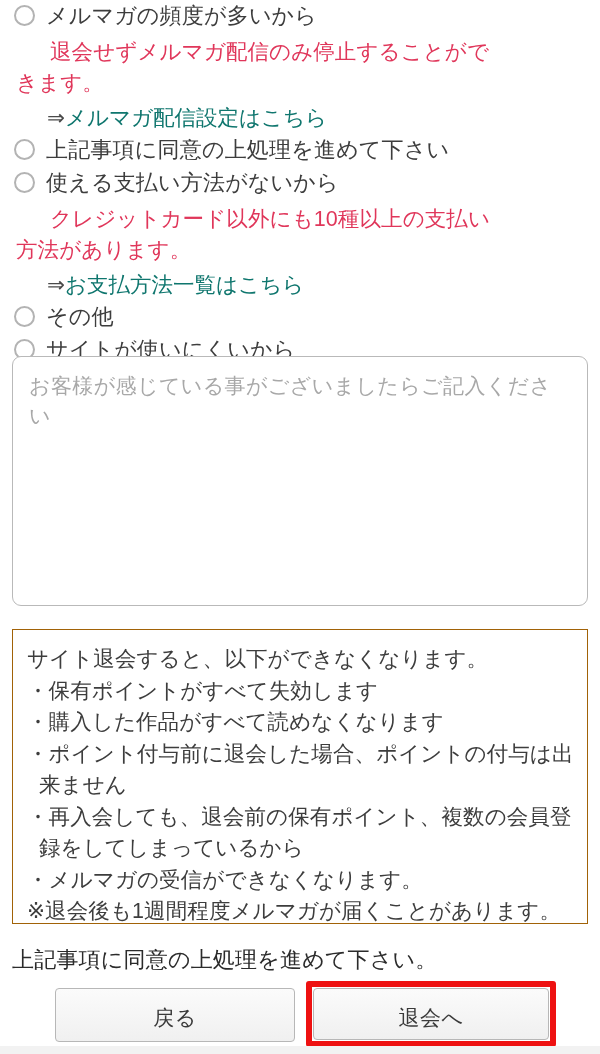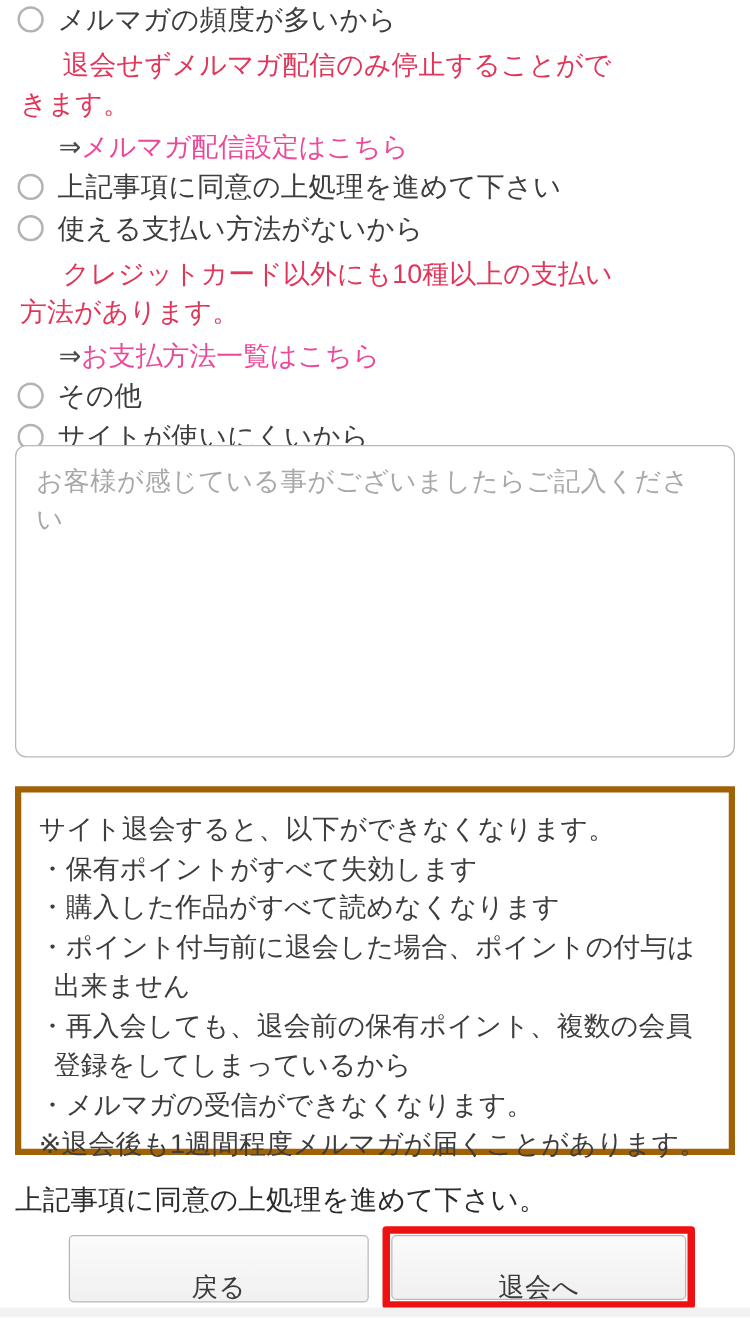--- a/index.html
+++ b/index.html
@@ -72,21 +72,21 @@
     padding-left: 47px;
     font-size: 21.5px;
     line-height: 31px;
     margin: 0;
     white-space: nowrap;
   }
   .arrow {
     color: #4a4a4a;
   }
   .note-link {
-    color: #ec4899;
+    color: #0f766e;
     text-decoration: none;
   }
 
   
   .textarea-box {
     position: absolute;
     left: 12px;
     top: 356px;
     width: 576px;
     height: 250px;
@@ -109,21 +109,21 @@
   }
 
   
   .notice-box {
     position: absolute;
     left: 12px;
     top: 629px;
     width: 576px;
     height: 295px;
     box-sizing: border-box;
-    border: 5px solid #a16207;
+    border: 1px solid #a16207;
     background: #ffffff;
     padding: 14px 10px 10px 14px;
   }
   .notice-line {
     font-size: 21.5px;
     line-height: 31.5px;
     color: #3d3d3d;
     margin: 0;
     letter-spacing: 0.1px;
   }
@@ -151,28 +151,28 @@
     top: 988px;
     width: 600px;
     height: 56px;
   }
   .btn {
     position: absolute;
     box-sizing: border-box;
     background: linear-gradient(#fbfbfb, #f0f0f0);
     border: 1px solid #b7b7b7;
     border-radius: 4px;
-    font-family: Liberation Sans, sans-serif;
+    font-family: Liberation Mono, monospace;
     font-size: 21px;
     color: #3a3a3a;
     text-align: center;
     line-height: 52px;
     letter-spacing: 0.5px;
     cursor: pointer;
-    padding: 16px;
+    padding: 5px;
   }
   .btn-back {
     left: 55px;
     top: 0;
     width: 240px;
     height: 54px;
   }
   .btn-withdraw {
     left: 313px;
     top: 0;

